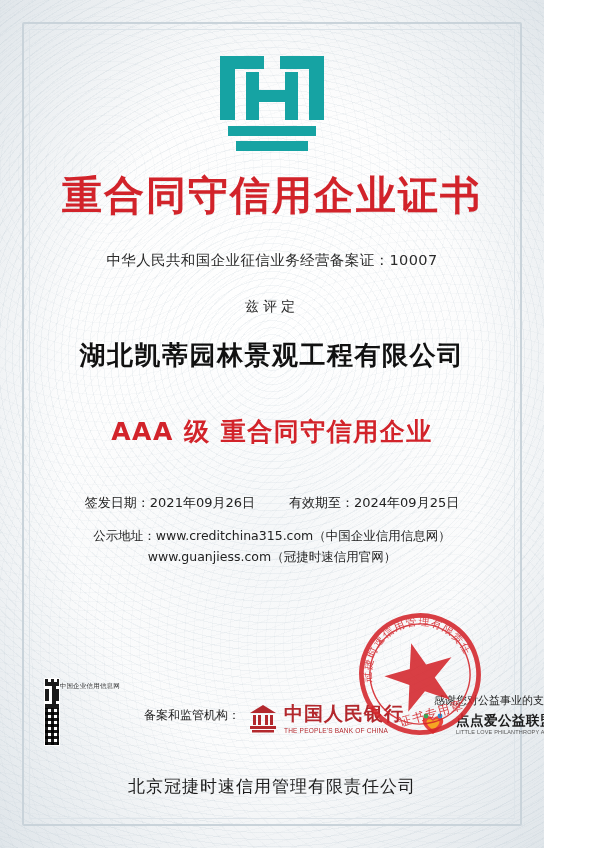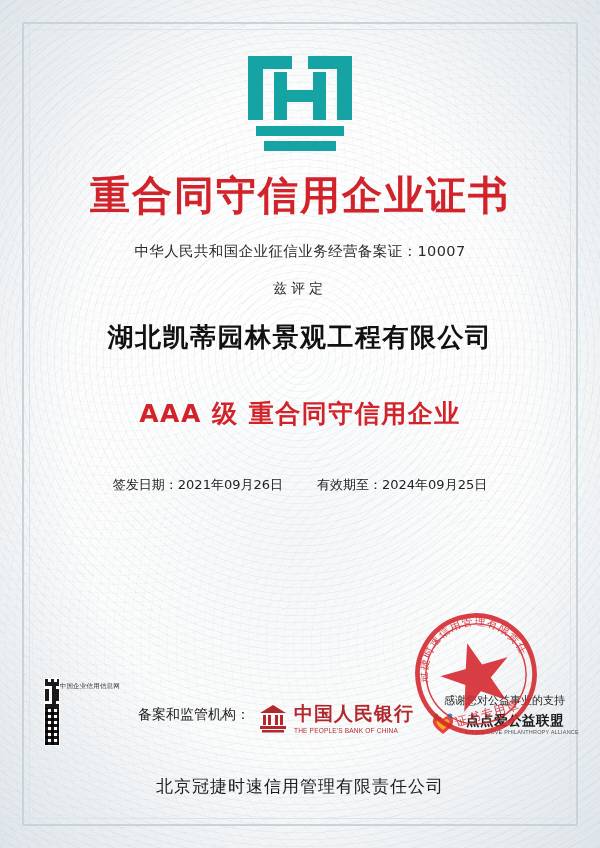--- a/index.html
+++ b/index.html
@@ -8,21 +8,21 @@
     background: #ffffff;
   }
   body {
     width: 600px;
     height: 848px;
     font-family: "Liberation Sans", sans-serif;
     overflow: hidden;
   }
   .certificate {
     position: relative;
-    width: 600px;
+    width: 544px;
     height: 848px;
     box-sizing: border-box;
     background:
       radial-gradient(ellipse at 50% 45%, #ffffff 0%, #fdfdfd 45%, #f4f6f8 100%);
     overflow: hidden;
     padding-left: 28px;
   }
   
   .guilloche {
     position: absolute;
@@ -74,38 +74,38 @@
     margin-top: 12px;
     font-family: "DejaVu Sans", "Liberation Sans", sans-serif;
     font-size: 40px;
     font-weight: bold;
     letter-spacing: 2px;
     color: #d2232a;
     text-shadow: 0 1px 0 rgba(0,0,0,0.06);
     white-space: nowrap;
   }
   .sub-title {
-    margin-top: 19px;
+    margin-top: 28px;
     font-family: "DejaVu Sans", "Liberation Sans", sans-serif;
     font-size: 14.5px;
     color: #2b2b2b;
     letter-spacing: 0.4px;
     white-space: nowrap;
   }
   .cert-no {
     margin-top: 38px;
     font-family: "DejaVu Sans", "Liberation Sans", sans-serif;
     font-size: 17px;
     font-weight: bold;
     color: #1c1c1c;
     letter-spacing: 0.5px;
     white-space: nowrap;
   }
   .hereby {
-    margin-top: 19px;
+    margin-top: 28px;
     font-family: "DejaVu Sans", "Liberation Sans", sans-serif;
     font-size: 14px;
     color: #2b2b2b;
     letter-spacing: 4px;
     text-align: center;
   }
   .company {
     margin-top: 22px;
     font-family: Liberation Sans, sans-serif;
     font-size: 26px;
@@ -184,24 +184,24 @@
   .qr::after { right: 3px; top: 3px; }
   .qr-caption {
     margin-top: 4px;
     font-family: "DejaVu Sans", "Liberation Sans", sans-serif;
     font-size: 6.5px;
     color: #333;
     letter-spacing: 0.2px;
     white-space: nowrap;
   }
   .reg-label {
-    margin-left: 18px;
+    margin-left: 24px;
     margin-bottom: 22px;
     font-family: Liberation Mono, monospace;
-    font-size: 14px;
+    font-size: 12px;
     color: #222;
     white-space: nowrap;
   }
   .pboc {
     margin-left: 8px;
     margin-bottom: 12px;
     display: flex;
     align-items: center;
     gap: 6px;
   }
@@ -341,20 +341,24 @@
 
     <div class="hereby">兹评定</div>
     <div class="company">湖北凯蒂园林景观工程有限公司</div>
     <div class="grade">AAA 级 重合同守信用企业</div>
 
     <div class="dates">
       <span>签发日期：2021年09月26日</span>
       <span>有效期至：2024年09月25日</span>
     </div>
 
+    <div class="urls">
+      <div>公示地址：www.creditchina315.com（中国企业信用信息网）</div>
+      <div>www.guanjiess.com（冠捷时速信用官网）</div>
+    </div>
 
     <div class="bottom-band">
       <div class="qr-block">
         <div class="qr"></div>
         <div class="qr-caption">中国企业信用信息网</div>
       </div>
 
       <div class="reg-label">备案和监管机构：</div>
 
       <div class="pboc">

